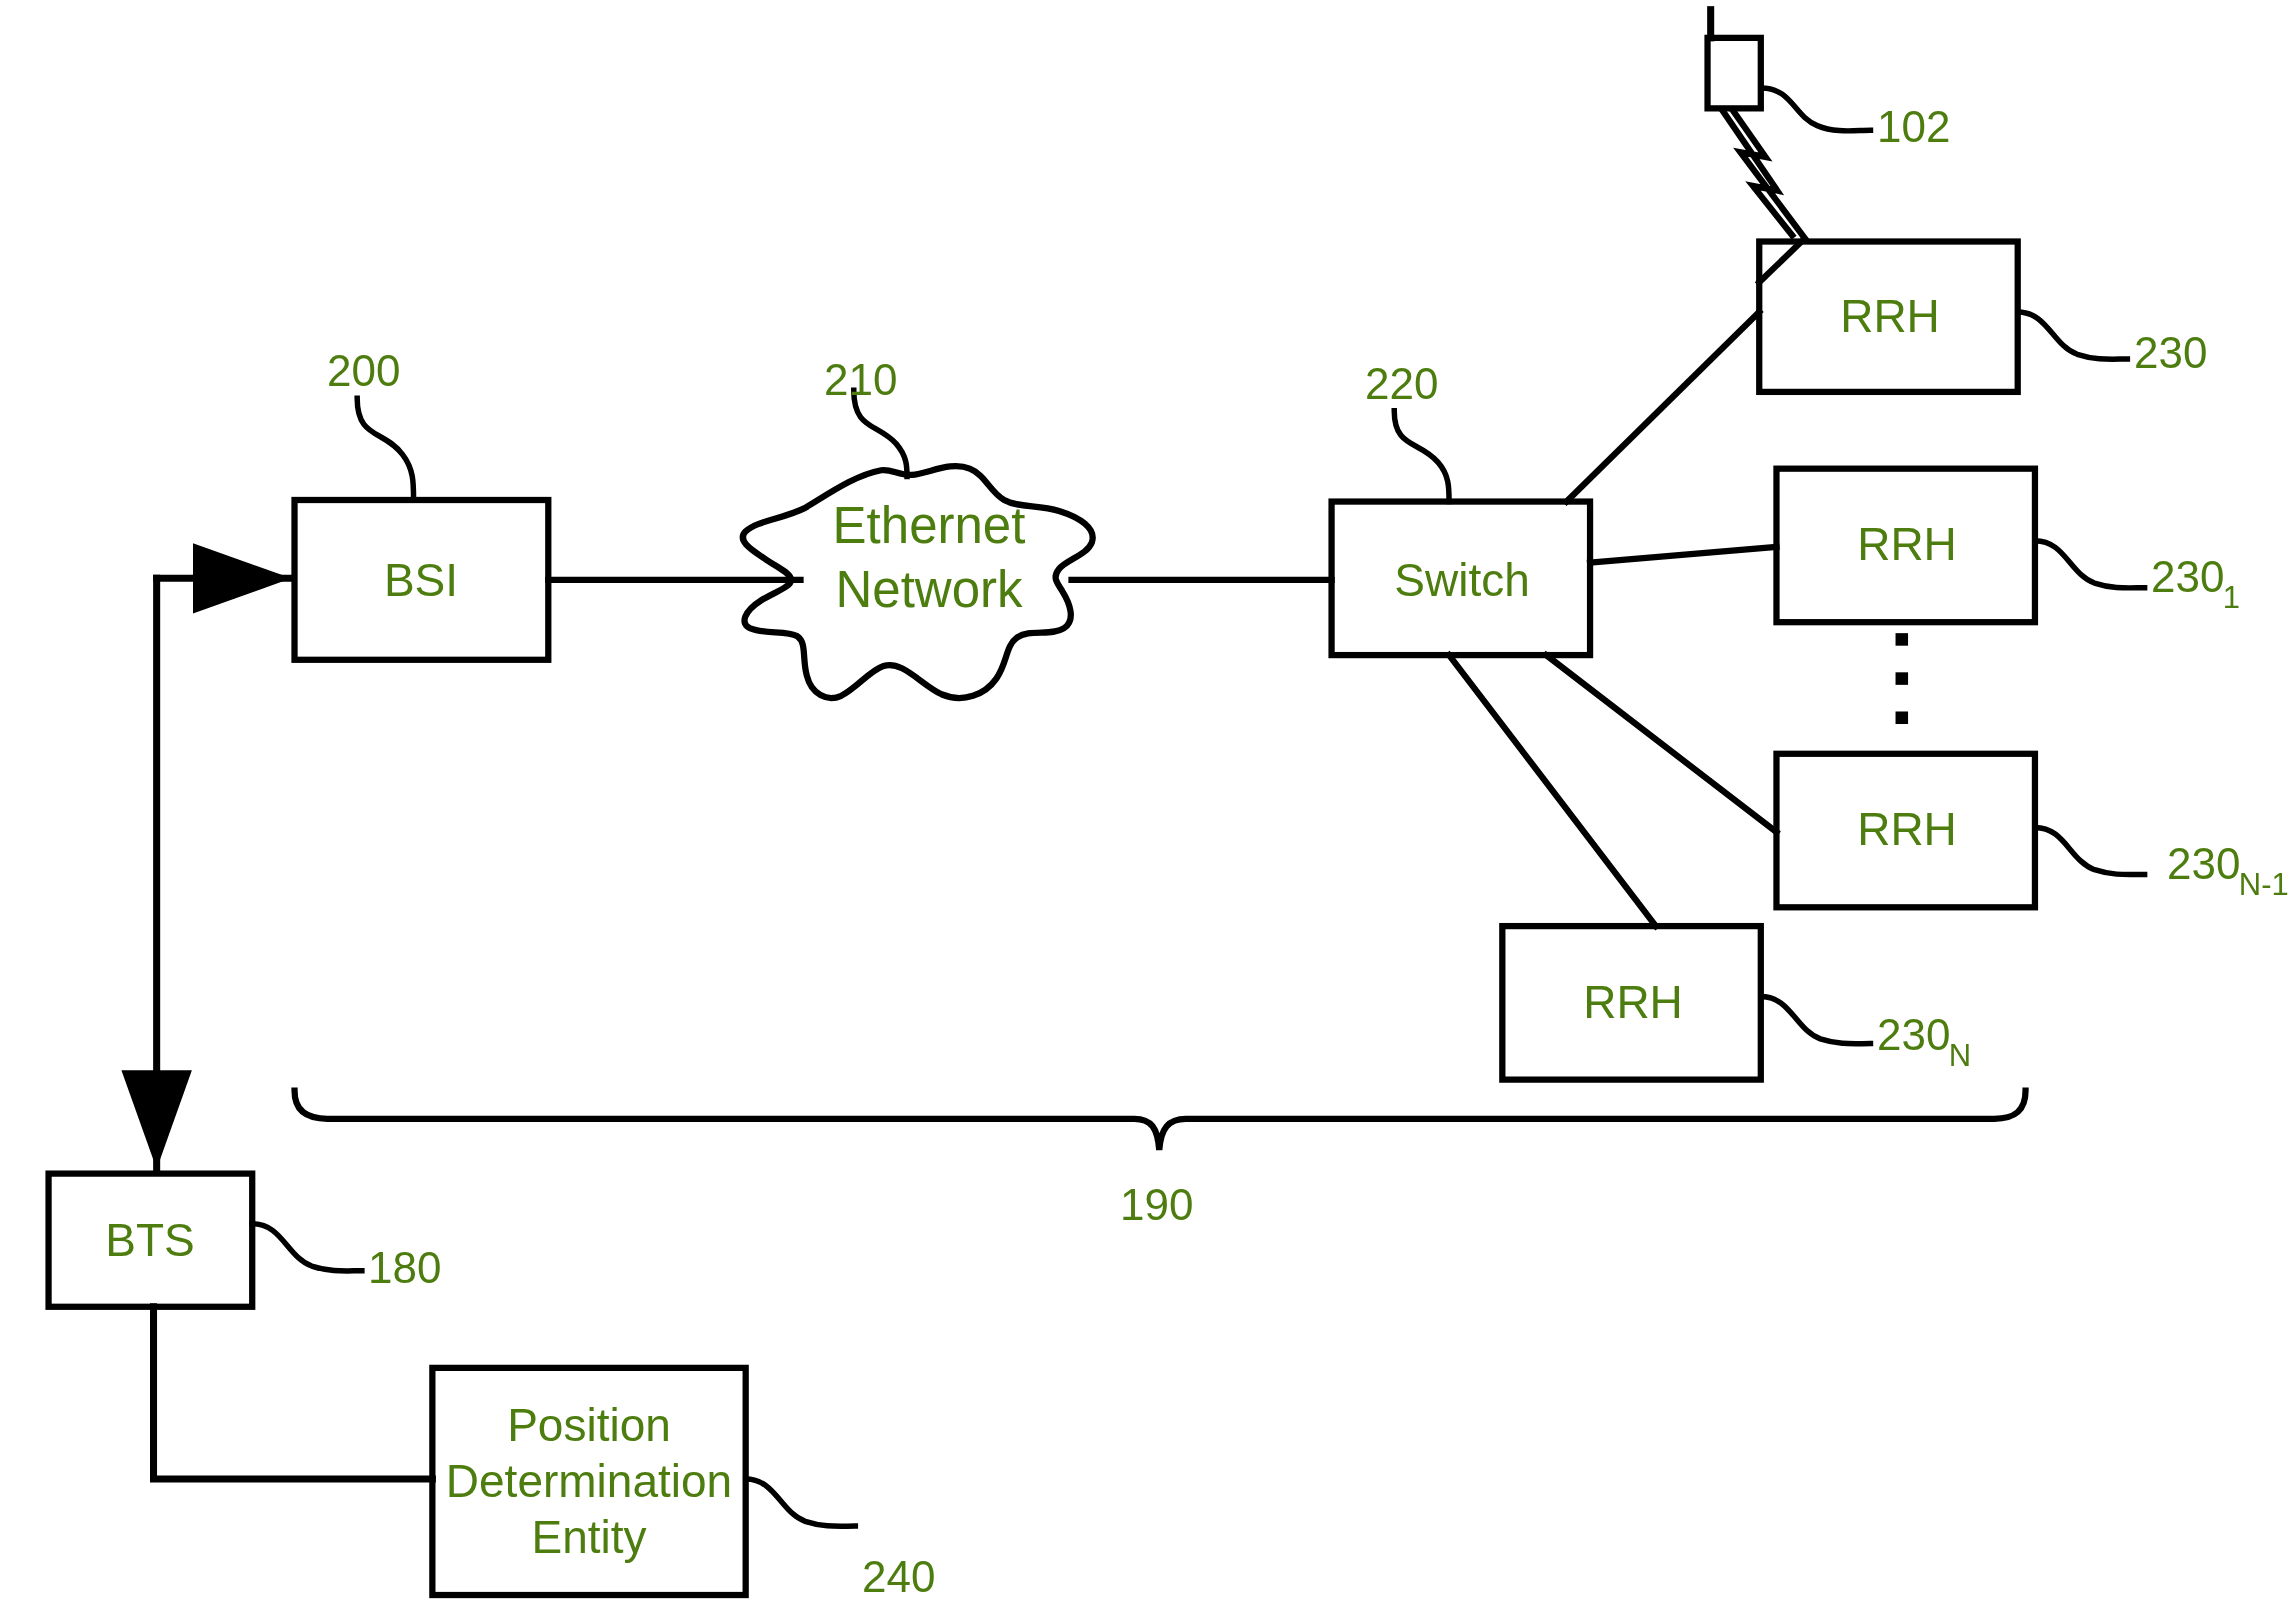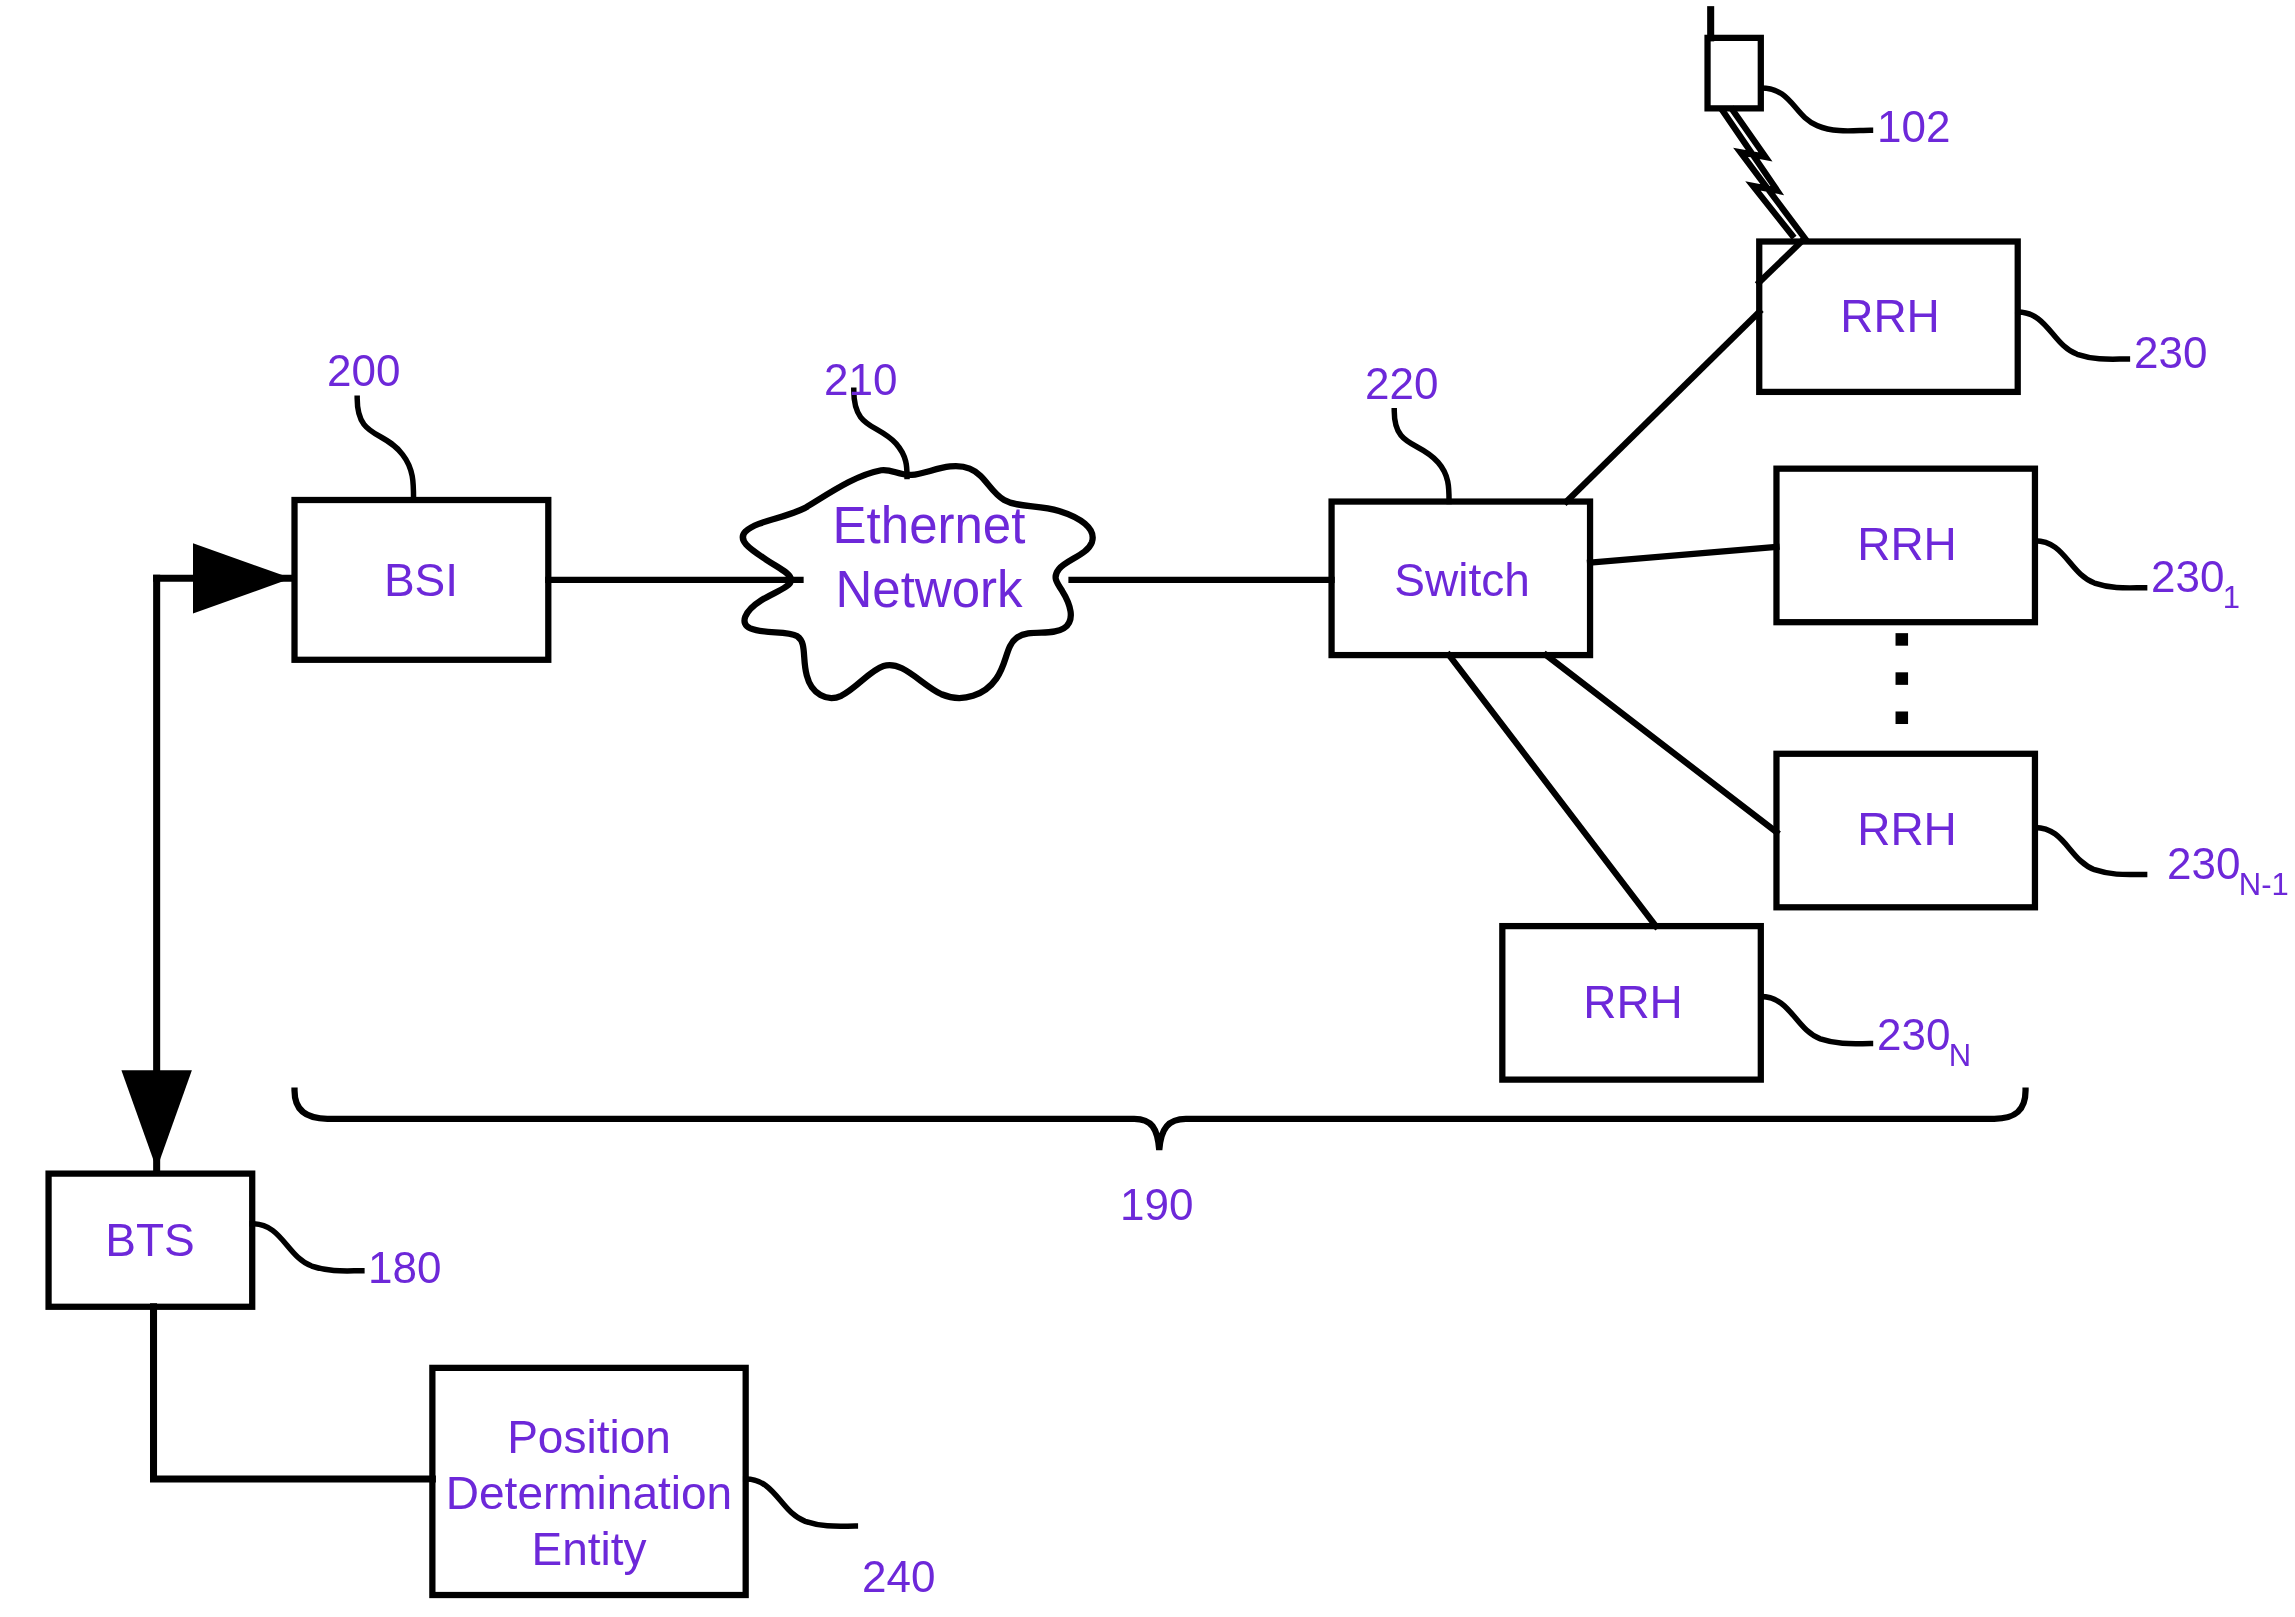--- a/index.html
+++ b/index.html
@@ -23,34 +23,33 @@
   svg.figure-canvas {
     position: absolute;
     left: 0; top: 0;
     width: 2295px;
     height: 1618px;
     display: block;
   }
   
   .lbl {
     position: absolute;
-    color: #6d28d9;
+    color: #4d7c0f;
     font-family: "Liberation Sans", sans-serif;
     white-space: nowrap;
     line-height: 1.08;
     user-select: none;
   }
   .box-label {
     font-size: 46px;
     text-align: center;
     transform: translate(-50%, -50%);
   }
   .box-label.multi {
     line-height: 1.22;
-    margin-top: 12px;
   }
   .ref-num {
     font-size: 44px;
     transform: translate(0, -50%);
   }
   .ref-num .sub {
     font-size: 31px;
     vertical-align: sub;
     position: relative;
     top: 6.3px;

